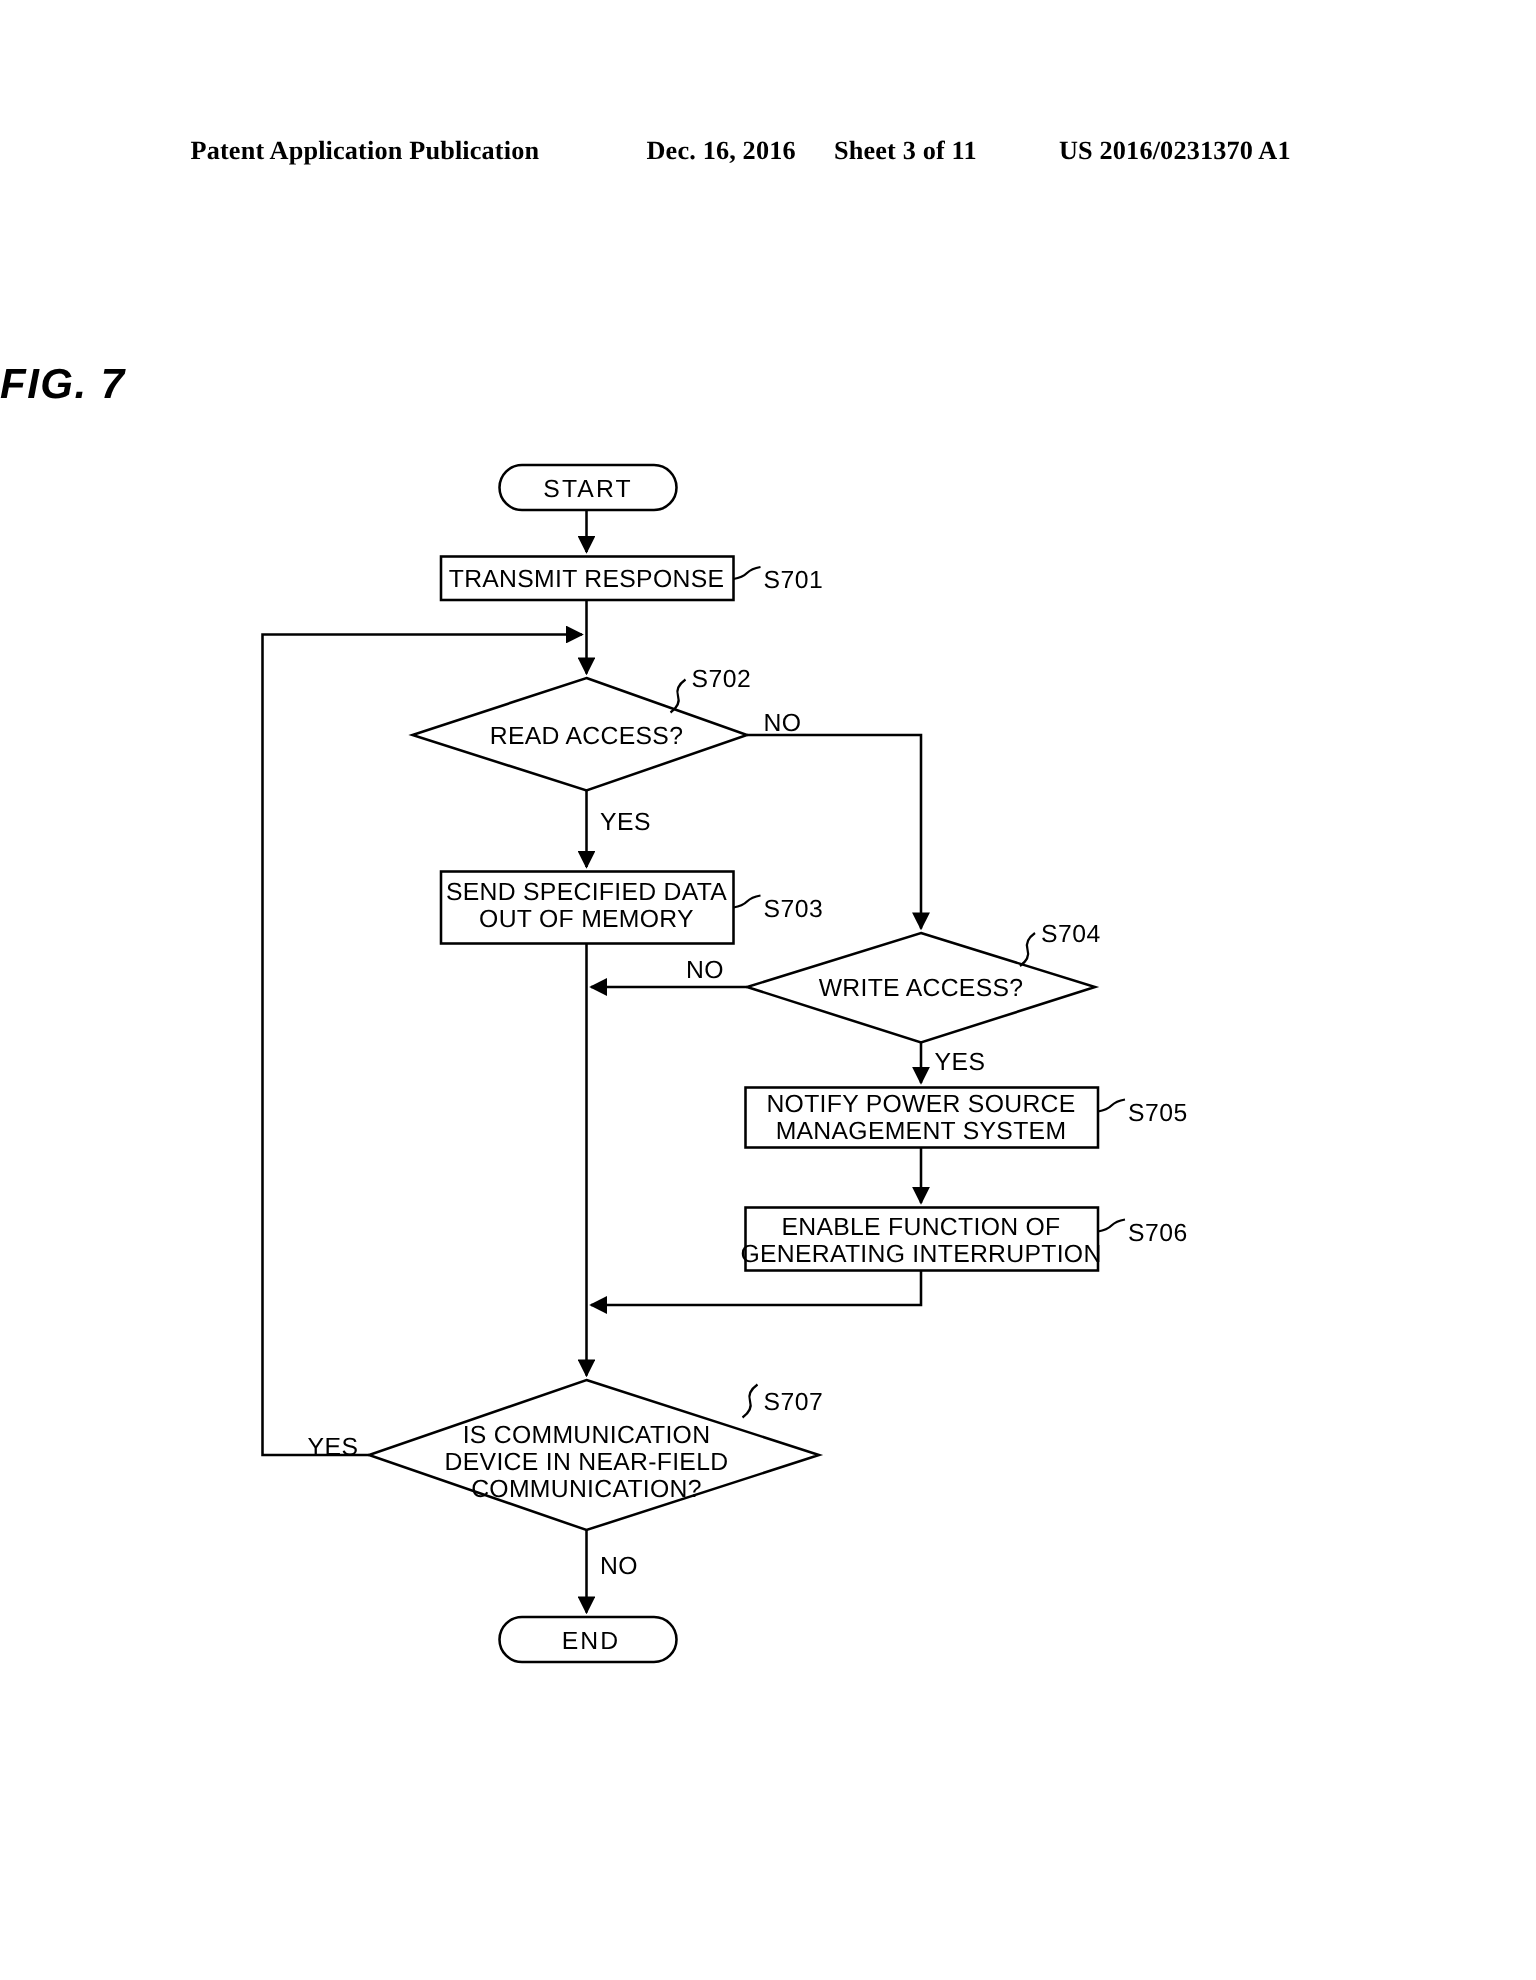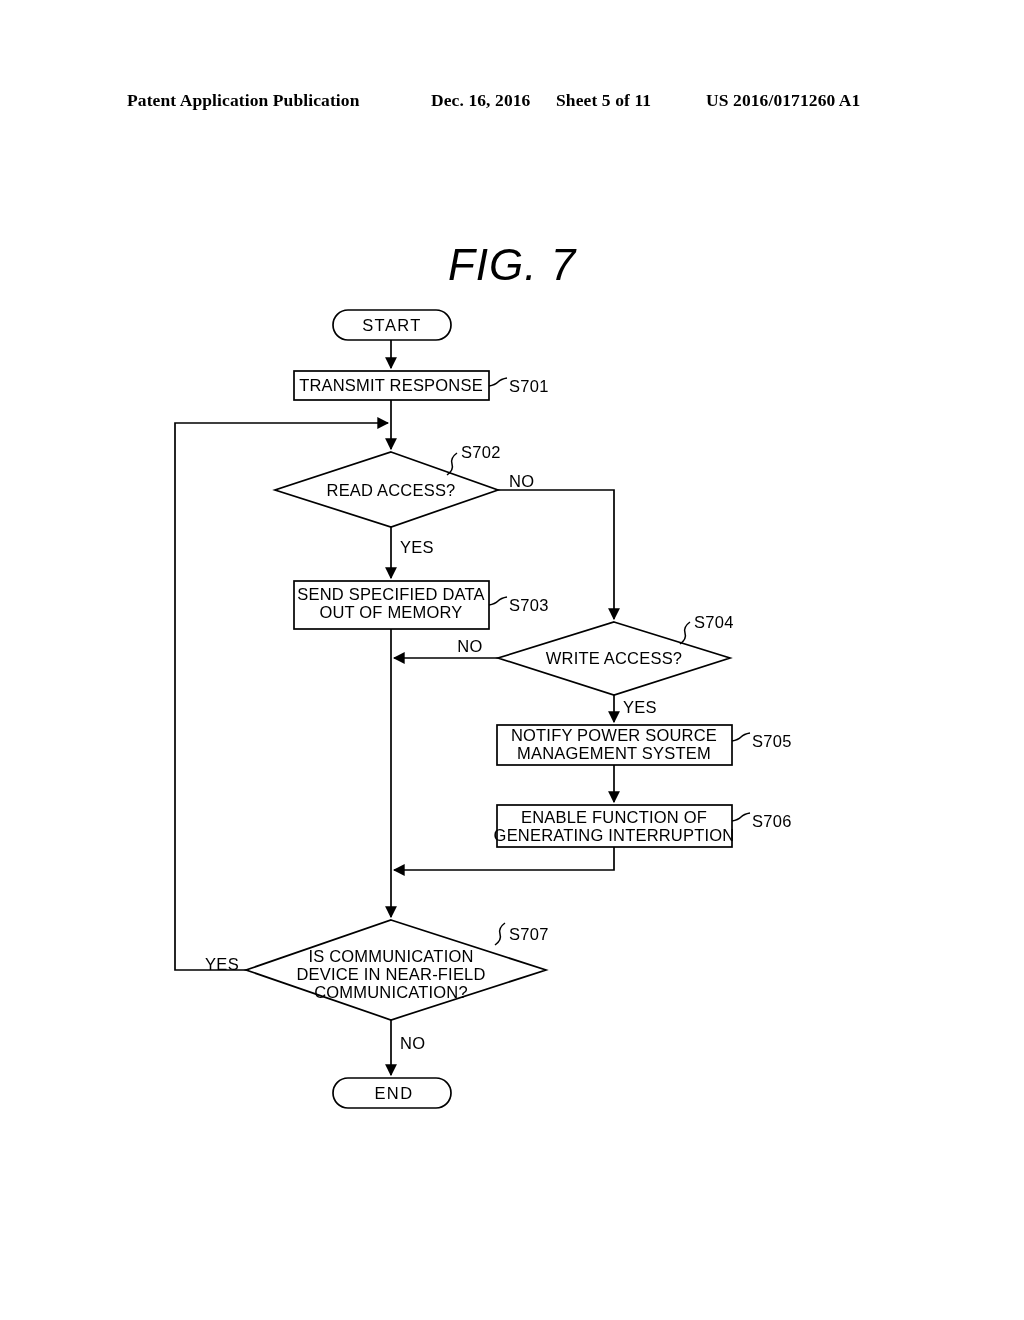--- a/index.html
+++ b/index.html
@@ -51,25 +51,24 @@
   #patent-header .hdr-number {
     position: absolute;
     left: 706px;
   }
   
   #figure-title {
     position: absolute;
     left: 0;
     top: 240px;
     width: 1024px;
-    text-align: center;
     font-family: "Liberation Sans", sans-serif;
     font-style: italic;
-    font-weight: normal;
-    font-size: 44px;
+    font-weight: bold;
+    font-size: 28px;
     letter-spacing: 1px;
   }
   #flowchart-svg {
     position: absolute;
     left: 0;
     top: 0;
     width: 1024px;
     height: 1320px;
   }
   svg text {
@@ -113,22 +112,22 @@
   }
 </style>
 </head>
 <body>
 
 <div id="page">
 
   <div id="patent-header">
     <span class="hdr-pub">Patent Application Publication</span>
     <span class="hdr-date">Dec. 16, 2016</span>
-    <span class="hdr-sheet">Sheet 5 of 11</span>
-    <span class="hdr-number">US 2016/0171260 A1</span>
+    <span class="hdr-sheet">Sheet 3 of 11</span>
+    <span class="hdr-number">US 2016/0231370 A1</span>
   </div>
 
   <div id="figure-title">FIG. 7</div>
 
   <svg id="flowchart-svg" viewBox="0 0 1024 1320">
     <defs>
       <marker id="arrow" viewBox="0 0 10 10" refX="9" refY="5" markerWidth="7" markerHeight="7" orient="auto-start-reverse">
         <path d="M 0 0 L 10 5 L 0 10 z" fill="#000000"></path>
       </marker>
     </defs>

